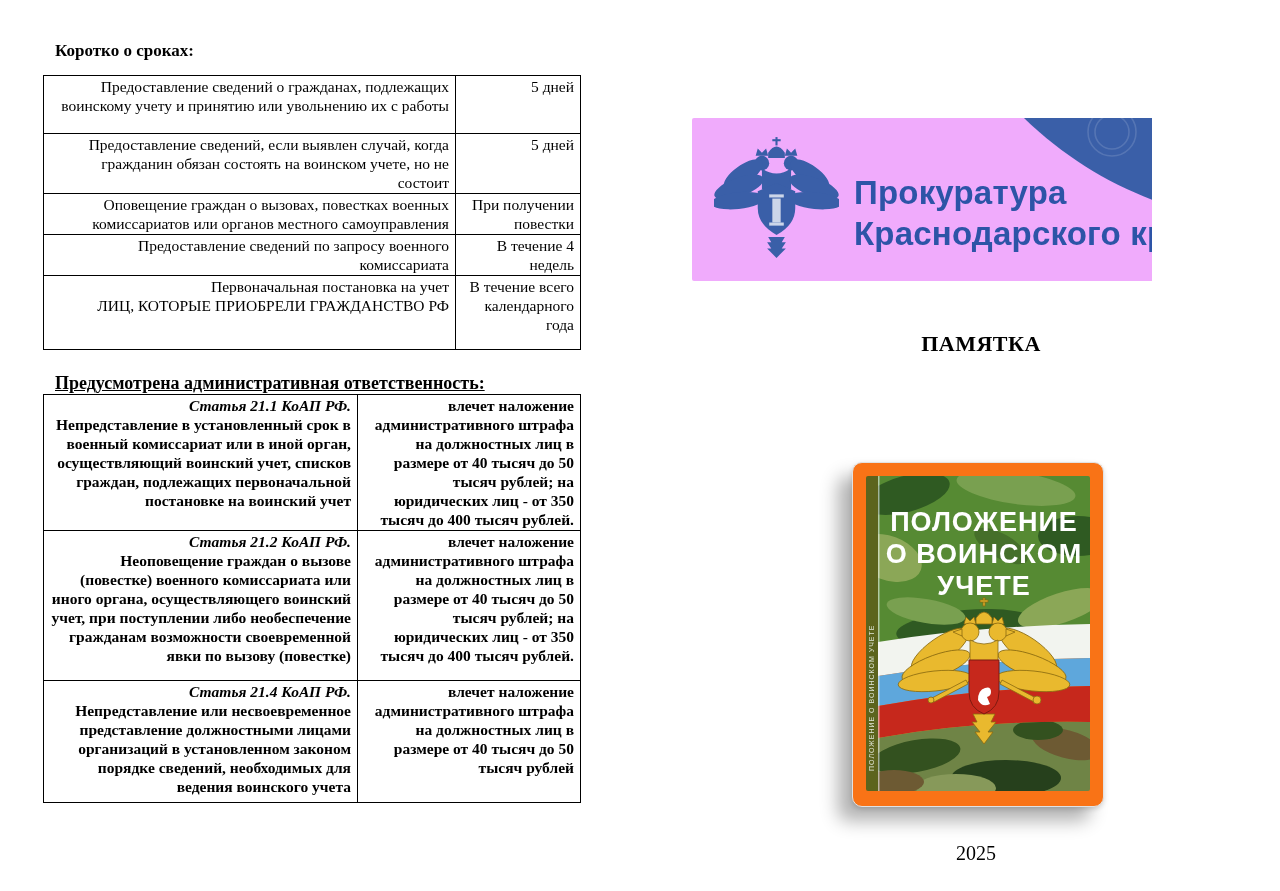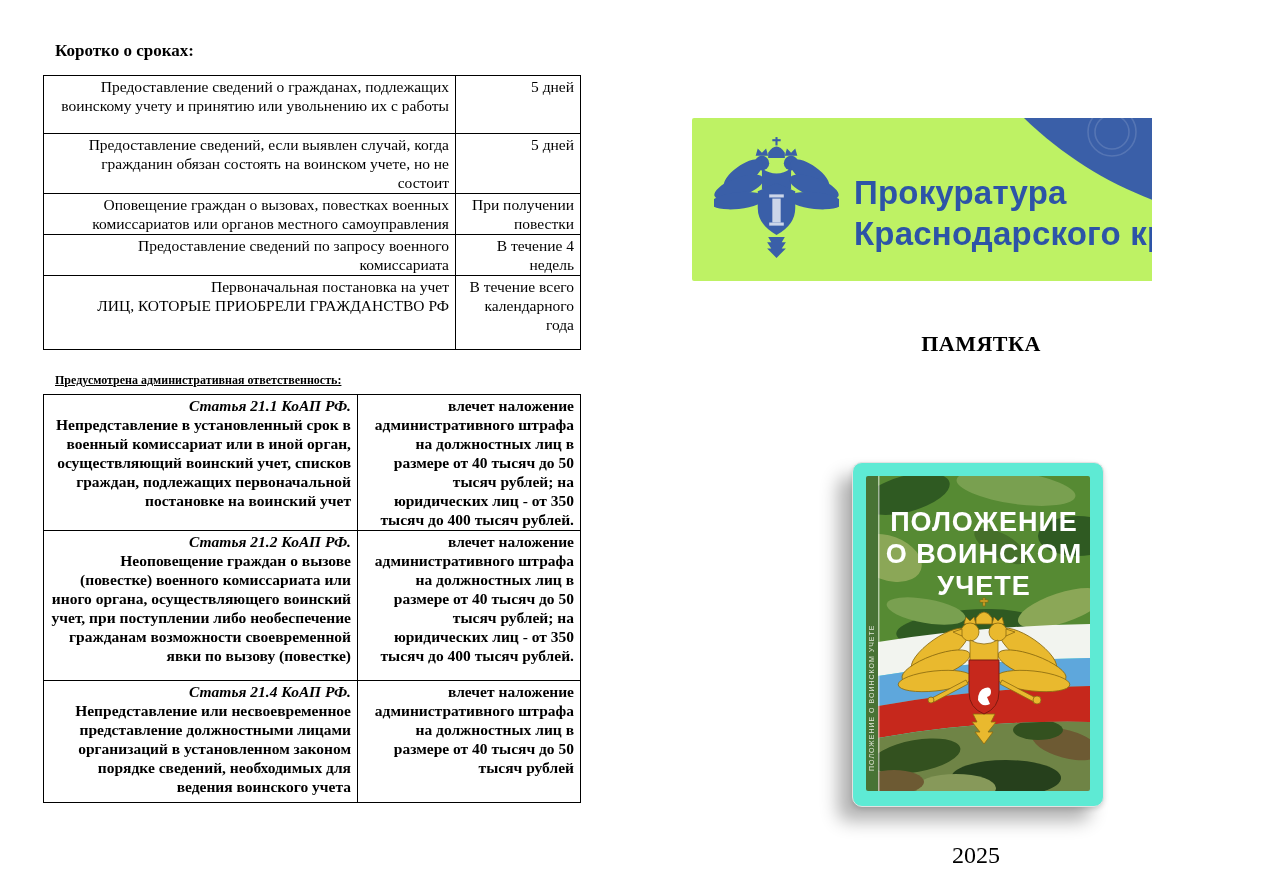--- a/index.html
+++ b/index.html
@@ -2,55 +2,55 @@
 <html><head>
 <meta charset="utf-8">
 <style>
   html,body{margin:0;padding:0;background:#fff;}
   .page{position:relative;width:1152px;height:891px;background:#ffffff;overflow:hidden;
         font-family:"Liberation Serif",serif;color:#000;}
 
   
   .sec-title{position:absolute;font-weight:bold;font-size:17px;white-space:nowrap;}
   .sec-title.t1{left:55px;top:41px;}
-  .sec-title.t2{left:55px;top:373px;text-decoration:underline;font-size:12px;text-align:right;}
+  .sec-title.t2{left:55px;top:373px;text-decoration:underline;font-size:18px;text-align:right;}
 
   table.doc{position:absolute;border-collapse:collapse;table-layout:fixed;
             font-size:15.5px;line-height:19px;}
   table.doc td{border:1.4px solid #000;vertical-align:top;padding:1px 6px 1px 5px;text-align:right;}
   table.deadlines{left:43px;top:75px;width:537px;}
   table.liability{left:43px;top:394px;width:537px;font-weight:bold;}
   td.just{text-align:justify;white-space:pre-line;}
   td.term{white-space:normal;}
   .art{font-style:italic;}
   .ws{white-space:pre-line;}
 
   
   .banner{position:absolute;left:692px;top:118px;width:540px;height:163px;
-          background:#bef264;border-radius:2px;overflow:hidden;}
+          background:#f0abfc;border-radius:2px;overflow:hidden;}
   .banner svg.decor{position:absolute;left:0;top:0;}
   .banner .emblem{position:absolute;left:22px;top:17px;}
   .banner .orgname{position:absolute;left:162px;top:54px;
           font-family:"Liberation Sans",sans-serif;font-weight:bold;
           font-size:33px;line-height:41px;color:#2d54a7;letter-spacing:.2px;}
 
   
   .memo-title{position:absolute;left:711px;top:331px;width:540px;text-align:center;
           font-weight:bold;font-size:22px;letter-spacing:.5px;}
   .memo-sub{position:absolute;left:680px;top:379px;width:540px;text-align:center;
           font-weight:bold;font-size:19px;line-height:23px;white-space:pre-line;}
 
   
-  .book{position:absolute;left:852px;top:462px;background:#5eead4;border-radius:10px;
+  .book{position:absolute;left:852px;top:462px;background:#f97316;border-radius:10px;
         padding:13px 13px 15px 13px;border:1px solid #e2e2e2;
         box-shadow:-14px 14px 18px rgba(0,0,0,.30),0 2px 5px rgba(0,0,0,.15);}
   .book svg{display:block;border-radius:2px;}
 
   .year{position:absolute;left:706px;top:842px;width:540px;text-align:center;
-        font-size:24px;}
+        font-size:20px;}
 </style>
 </head>
 <body>
 
 <div class="page">
 
   <div class="sec-title t1">Коротко о сроках:</div>
 
   <table class="doc deadlines">
     <colgroup>

